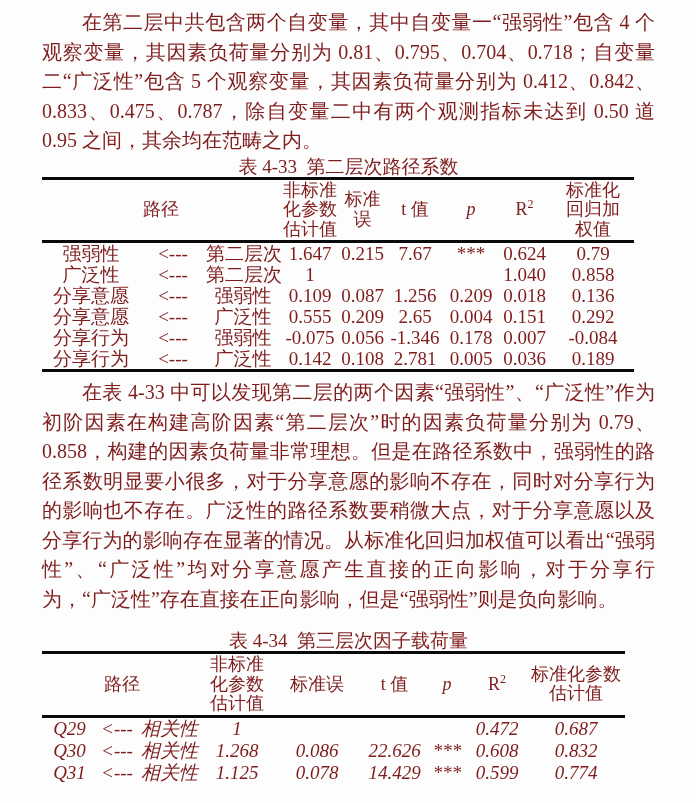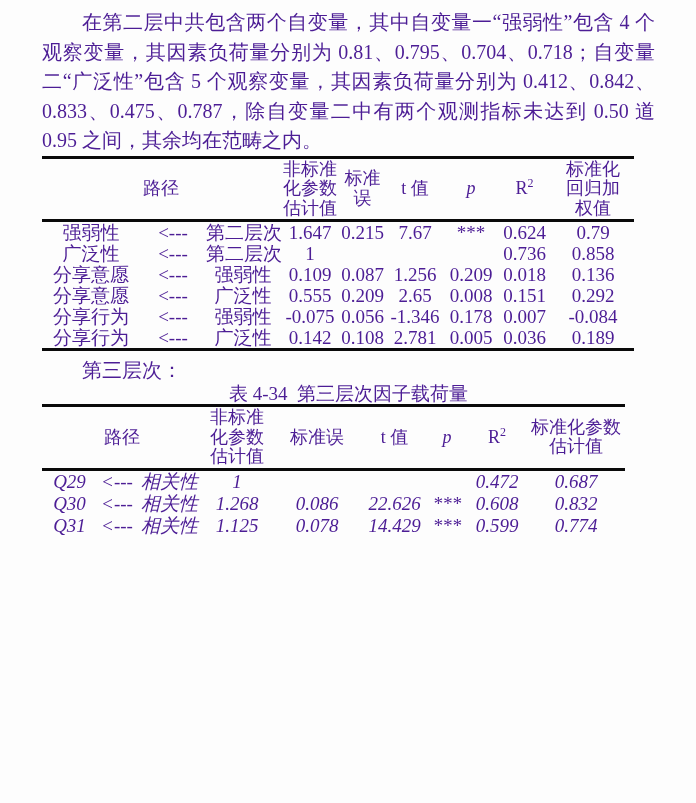--- a/index.html
+++ b/index.html
@@ -1,40 +1,40 @@
 <!DOCTYPE html>
 <html><head>
 <meta charset="utf-8">
 <style>
   html,body{margin:0;padding:0;}
   body{background:#ffffff;}
   .page{
     position:relative;
     width:696px;height:803px;
     background:#fdfdfd;
-    color:#4c1d95;
+    color:#7f1d1d;
     font-family:"Liberation Serif","DejaVu Serif",serif;
     overflow:hidden;
     box-sizing:border-box;
     padding:8px 41px 0 42px;
   }
   .para{
     margin:0;
     font-size:20px;
     line-height:29.5px;
     text-align:justify;
     text-indent:2em;
   }
   .caption{
     margin:1px 0 0 0;
     font-size:19px;
     line-height:20px;
     text-align:center;
   }
-  .caption2{margin-top:4px;}
+  .caption2{margin-top:17px;}
   table{
     border-collapse:collapse;
     table-layout:fixed;
     margin:0;
   }
   .tbl1{width:592px;}
   .tbl2{width:583px;}
   table{border-top:3px solid #0a0a0a;}
   thead tr{border-bottom:3px solid #0a0a0a;}
   .tbl1{border-bottom:3px solid #0a0a0a;}
@@ -71,20 +71,21 @@
   }
   th div{white-space:nowrap;}
 </style>
 </head>
 <body>
 
 <div class="page">
 
   <p class="para">在第二层中共包含两个自变量，其中自变量一“强弱性”包含 4 个观察变量，其因素负荷量分别为 0.81、0.795、0.704、0.718；自变量二“广泛性”包含 5 个观察变量，其因素负荷量分别为 0.412、0.842、0.833、0.475、0.787，除自变量二中有两个观测指标未达到 0.50 道 0.95 之间，其余均在范畴之内。</p>
 
+  <div class="caption">表 4-33 第二层次路径系数</div>
 
   <table class="tbl1">
     <colgroup>
       <col style="width:98px">
         <col style="width:66px">
         <col style="width:74px">
       <col style="width:60px">
         <col style="width:45px">
         <col style="width:60px">
       <col style="width:52px">
@@ -123,42 +124,42 @@
           <td>0.79</td>
         </tr>
         <tr>
           <td>广泛性</td>
           <td>&lt;---</td>
           <td>第二层次</td>
           <td>1</td>
           <td></td>
           <td></td>
           <td></td>
-          <td>0.736</td>
+          <td>1.040</td>
           <td>0.858</td>
         </tr>
         <tr>
           <td>分享意愿</td>
           <td>&lt;---</td>
           <td>强弱性</td>
           <td>0.109</td>
           <td>0.087</td>
           <td>1.256</td>
           <td>0.209</td>
           <td>0.018</td>
           <td>0.136</td>
         </tr>
         <tr>
           <td>分享意愿</td>
           <td>&lt;---</td>
           <td>广泛性</td>
           <td>0.555</td>
           <td>0.209</td>
           <td>2.65</td>
-          <td>0.008</td>
+          <td>0.004</td>
           <td>0.151</td>
           <td>0.292</td>
         </tr>
         <tr>
           <td>分享行为</td>
           <td>&lt;---</td>
           <td>强弱性</td>
           <td>-0.075</td>
           <td>0.056</td>
           <td>-1.346</td>
@@ -174,22 +175,22 @@
           <td>0.108</td>
           <td>2.781</td>
           <td>0.005</td>
           <td>0.036</td>
           <td>0.189</td>
         </tr>
       </tbody>
   </table>
 
 
-
-  <div class="subhead">第三层次：</div>
+  <p class="para p2">在表 4-33 中可以发现第二层的两个因素“强弱性”、“广泛性”作为初阶因素在构建高阶因素“第二层次”时的因素负荷量分别为 0.79、0.858，构建的因素负荷量非常理想。但是在路径系数中，强弱性的路径系数明显要小很多，对于分享意愿的影响不存在，同时对分享行为的影响也不存在。广泛性的路径系数要稍微大点，对于分享意愿以及分享行为的影响存在显著的情况。从标准化回归加权值可以看出“强弱性”、“广泛性”均对分享意愿产生直接的正向影响，对于分享行为，“广泛性”存在直接在正向影响，但是“强弱性”则是负向影响。</p>
+
 
   <div class="caption caption2">表 4-34 第三层次因子载荷量</div>
 
   <table class="tbl2">
     <colgroup>
       <col style="width:55px">
         <col style="width:40px">
         <col style="width:65px">
       <col style="width:70px">
         <col style="width:90px">

